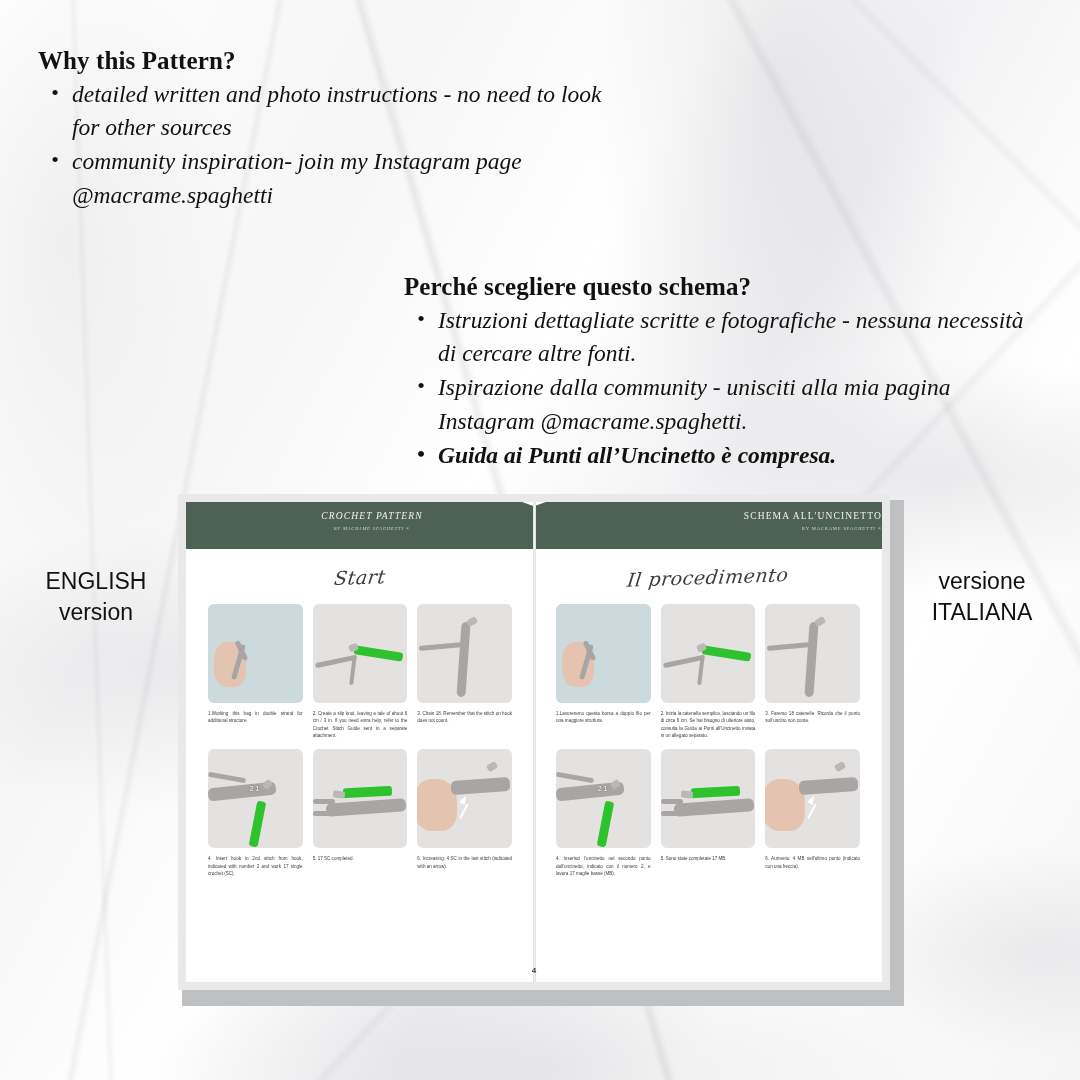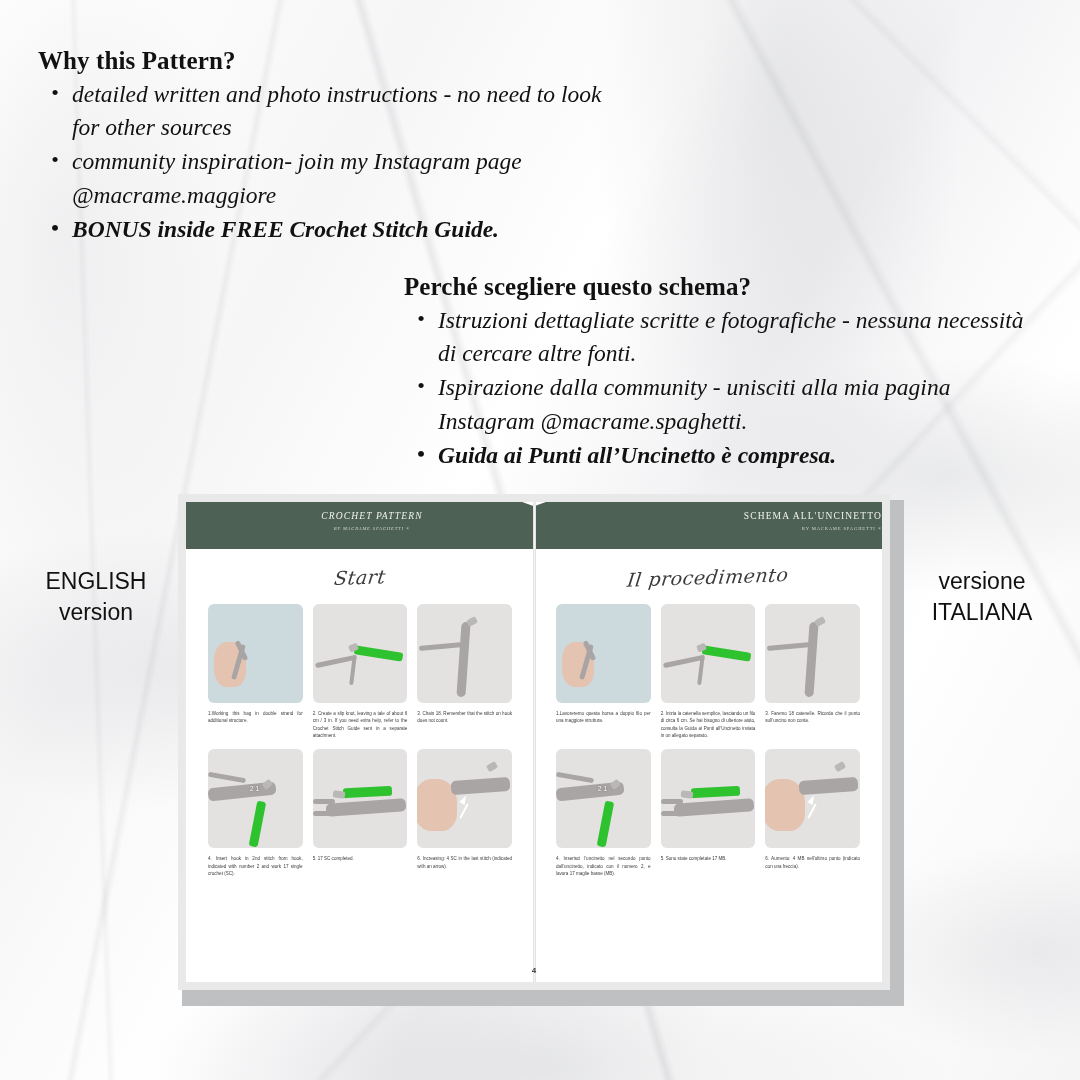--- a/index.html
+++ b/index.html
@@ -276,22 +276,21 @@
 </style>
 </head>
 <body>
 
 <div id="marble"></div>
 
 <div class="promo" id="promo-en">
   <h2>Why this Pattern?</h2>
   <ul>
     <li>detailed written and photo instructions - no need to look for other sources</li>
-    <li>community inspiration- join my Instagram page @macrame.maggiore</li>
-    <li class="bold">BONUS inside FREE Crochet Stitch Guide.</li>
+    <li>community inspiration- join my Instagram page @macrame.spaghetti</li>
   </ul>
 </div>
 
 <div class="promo" id="promo-it">
   <h2>Perché scegliere questo schema?</h2>
   <ul>
     <li>Istruzioni dettagliate scritte e fotografiche - nessuna necessità di cercare altre fonti.</li>
     <li>Ispirazione dalla community - unisciti alla mia pagina Instagram @macrame.spaghetti.</li>
     <li class="bold">Guida ai Punti all’Uncinetto è compresa.</li>
   </ul>

